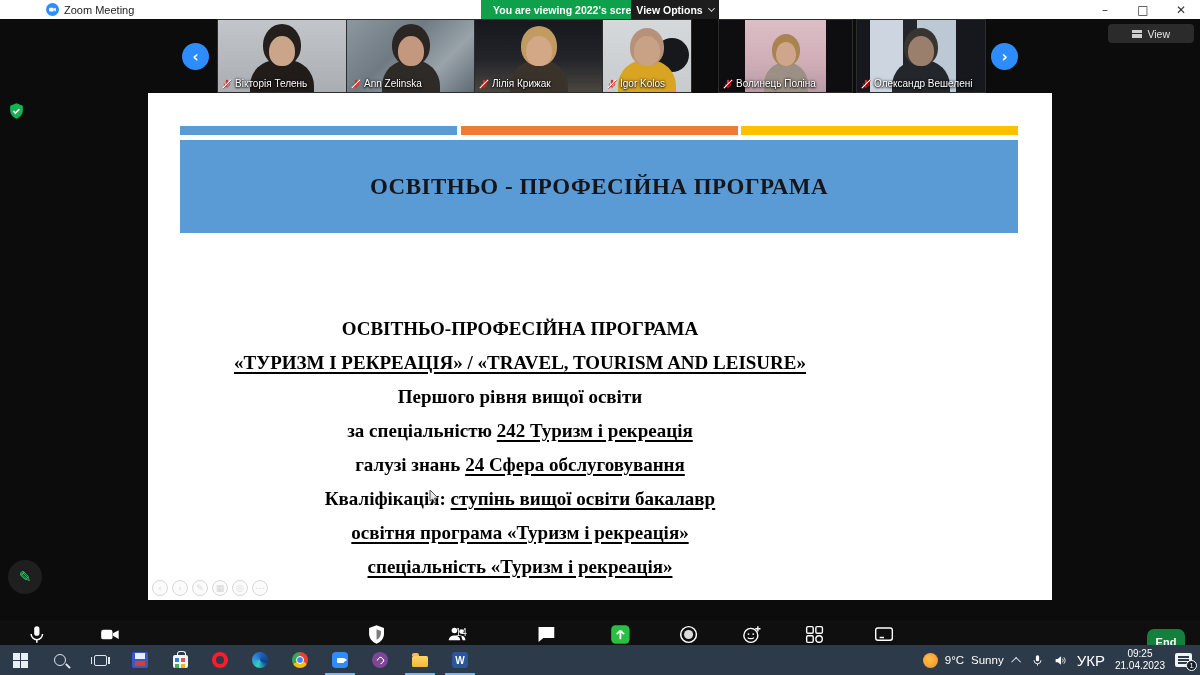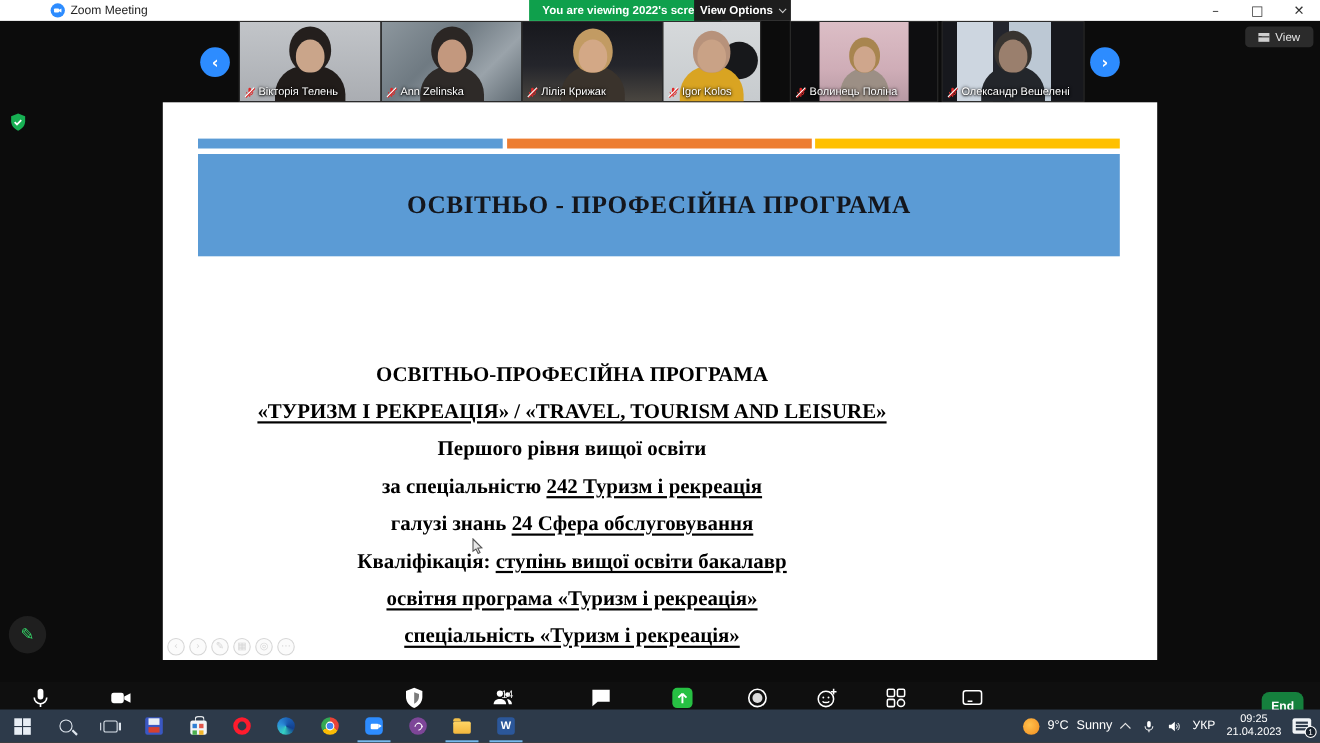--- a/index.html
+++ b/index.html
@@ -41,35 +41,35 @@
   .t4 { left:719px; width:133px; background:#0e0e10; }
   .t4 .inner { position:absolute; left:26px; top:0; width:81px; height:72px; background:linear-gradient(180deg,#dcbec6 0%,#cfadb7 60%,#b79aa4 100%); }
   .t4 .face { background:#cfa68c; top:22px; width:20px; height:24px; box-shadow:0 -4px 0 4px #a8854f; } .t4 .torso { background:#9c8f85; top:42px; width:44px; height:30px; }
   .t5 { left:857px; width:128px; background:linear-gradient(90deg,#17181d 0 10%,#cdd6e0 10% 36%,#23252d 36% 47%,#bcc8d4 47% 77%,#17181d 77% 100%); }
   .t5 .face { background:#9a7f6d; box-shadow:0 -4px 0 4px #383430; } .t5 .torso { background:#23262b; }
 
   .nav-arrow { position:absolute; width:27px; height:27px; border-radius:50%; background:#2D8CFF; color:#fff; display:flex; align-items:center; justify-content:center; font-size:15px; font-weight:bold; cursor:pointer; z-index:5; font-family:"DejaVu Sans", sans-serif; }
   .nav-left { left:182px; top:24px; }
   .nav-right { left:991px; top:24px; }
 
-  .view-btn { position:absolute; right:6px; top:5px; height:19px; padding:0 12px; background:#2b2b2b; border-radius:4px; color:#e6e6e6; font-size:10.5px; display:flex; align-items:center; gap:5px; cursor:pointer; }
+  .view-btn { position:absolute; right:6px; top:5px; height:19px; padding:0 24px; background:#2b2b2b; border-radius:4px; color:#e6e6e6; font-size:10.5px; display:flex; align-items:center; gap:5px; cursor:pointer; }
   .grid-ic { display:inline-block; width:10px; height:8px; background:linear-gradient(#cfcfcf,#cfcfcf); position:relative; }
   .grid-ic::after { content:""; position:absolute; left:0; top:3px; width:10px; height:1.6px; background:#2b2b2b; box-shadow:3px 0 0 #2b2b2b inset; }
 
   .enc-shield { position:absolute; left:8px; top:83px; width:17px; height:18px; }
   .annotate-tool { position:absolute; left:8px; top:541px; width:34px; height:34px; border-radius:50%; background:#1f1f1f; display:flex; align-items:center; justify-content:center; cursor:pointer; }
   .annotate-tool span { color:#35d96a; font-size:15px; font-family:"DejaVu Sans", sans-serif; transform:rotate(0deg); }
 
   
   .slide { position:absolute; left:148px; top:74px; width:904px; height:507px; background:#fff; }
   .accent-bar { position:absolute; top:33px; height:9px; width:277px; }
   .ab0 { left:32px; } .ab1 { left:313px; } .ab2 { left:593px; }
   .title-box { position:absolute; left:32px; top:47px; width:838px; height:93px; display:flex; align-items:center; justify-content:center; }
   .title-box h1 { font-family:"Liberation Serif", serif; font-weight:bold; font-size:23px; letter-spacing:0.5px; color:#14161c; }
-  .slide-body { position:absolute; top:231px; left:0; width:744px; text-align:center; font-family:"Liberation Serif", serif; font-weight:bold; color:#000; }
+  .slide-body { position:absolute; top:219px; left:0; width:744px; text-align:center; font-family:"Liberation Serif", serif; font-weight:bold; color:#000; }
   .s-line { font-size:19px; line-height:34px; white-space:nowrap; }
   .seg.u { text-decoration:underline; text-decoration-thickness:1.8px; text-underline-offset:3px; }
   .pres-controls { position:absolute; left:4px; bottom:4px; display:flex; gap:4px; opacity:0.35; }
   .pc { width:16px; height:16px; border:1px solid #8a8a8a; border-radius:50%; color:#8a8a8a; font-size:9px; display:flex; align-items:center; justify-content:center; cursor:pointer; background:#f5f5f5; font-family:"DejaVu Sans", sans-serif; }
   .cursor { position:absolute; left:281px; top:396px; z-index:8; }
 
   
   .zoombar { position:absolute; top:601px; left:0; width:1200px; height:44px; background:#0f0f0f; z-index:20; }
   .tbi { position:absolute; top:3px; transform:translateX(-50%); display:flex; flex-direction:column; align-items:center; cursor:pointer; }
   .tbi .ic { height:23px; display:flex; align-items:center; justify-content:center; }
@@ -107,21 +107,21 @@
   .viber-ic i { width:7px; height:7px; border:1.8px solid #fff; border-radius:50%; border-left-color:transparent; transform:rotate(-45deg); display:block; }
   .folder-ic { width:16px; height:11px; background:linear-gradient(180deg,#ffd565,#f3b73d); border-radius:1.5px; position:relative; margin-top:3px; }
   .folder-ic::before { content:""; position:absolute; left:0; top:-3px; width:7px; height:3px; background:#f3c04a; border-radius:2px 2px 0 0; }
   .word-ic { width:16px; height:16px; background:#2b579a; border-radius:3px; color:#fff; font-size:10px; font-weight:bold; display:flex; align-items:center; justify-content:center; }
   .tray { position:absolute; right:0; top:0; height:30px; display:flex; align-items:center; gap:10px; padding-right:8px; }
   .weather { display:flex; align-items:center; gap:7px; cursor:pointer; }
   .sun-ic { width:15px; height:15px; border-radius:50%; background:radial-gradient(circle at 40% 40%, #ffc14d, #f28c1e); }
   .weather span { color:#fff; font-size:11.5px; }
   .tray-chev { width:7px; height:7px; border-left:1.6px solid #e6e6e6; border-top:1.6px solid #e6e6e6; transform:rotate(45deg) translateY(2px); cursor:pointer; }
   .tray svg.tic { width:13px; height:13px; cursor:pointer; }
-  .lang { color:#fff; font-size:11px; cursor:pointer; }
+  .lang { color:#fff; font-size:15px; cursor:pointer; }
   .clock { color:#fff; font-size:10px; text-align:center; line-height:12px; cursor:pointer; }
   .notif { position:relative; width:17px; height:14px; background:#f0f3f6; border-radius:2px; cursor:pointer; }
   .notif::before { content:""; position:absolute; left:3px; top:3px; width:11px; height:1.5px; background:#2d3a4a; box-shadow:0 3px 0 #2d3a4a, 0 6px 0 #2d3a4a; }
   .notif .badge { position:absolute; right:-5px; bottom:-4px; width:11px; height:11px; border-radius:50%; background:#16202c; border:1px solid #fff; color:#fff; font-size:7.5px; display:flex; align-items:center; justify-content:center; }
 </style>
 </head>
 <body>
 
 <div class="titlebar">
   <div class="tb-app">

